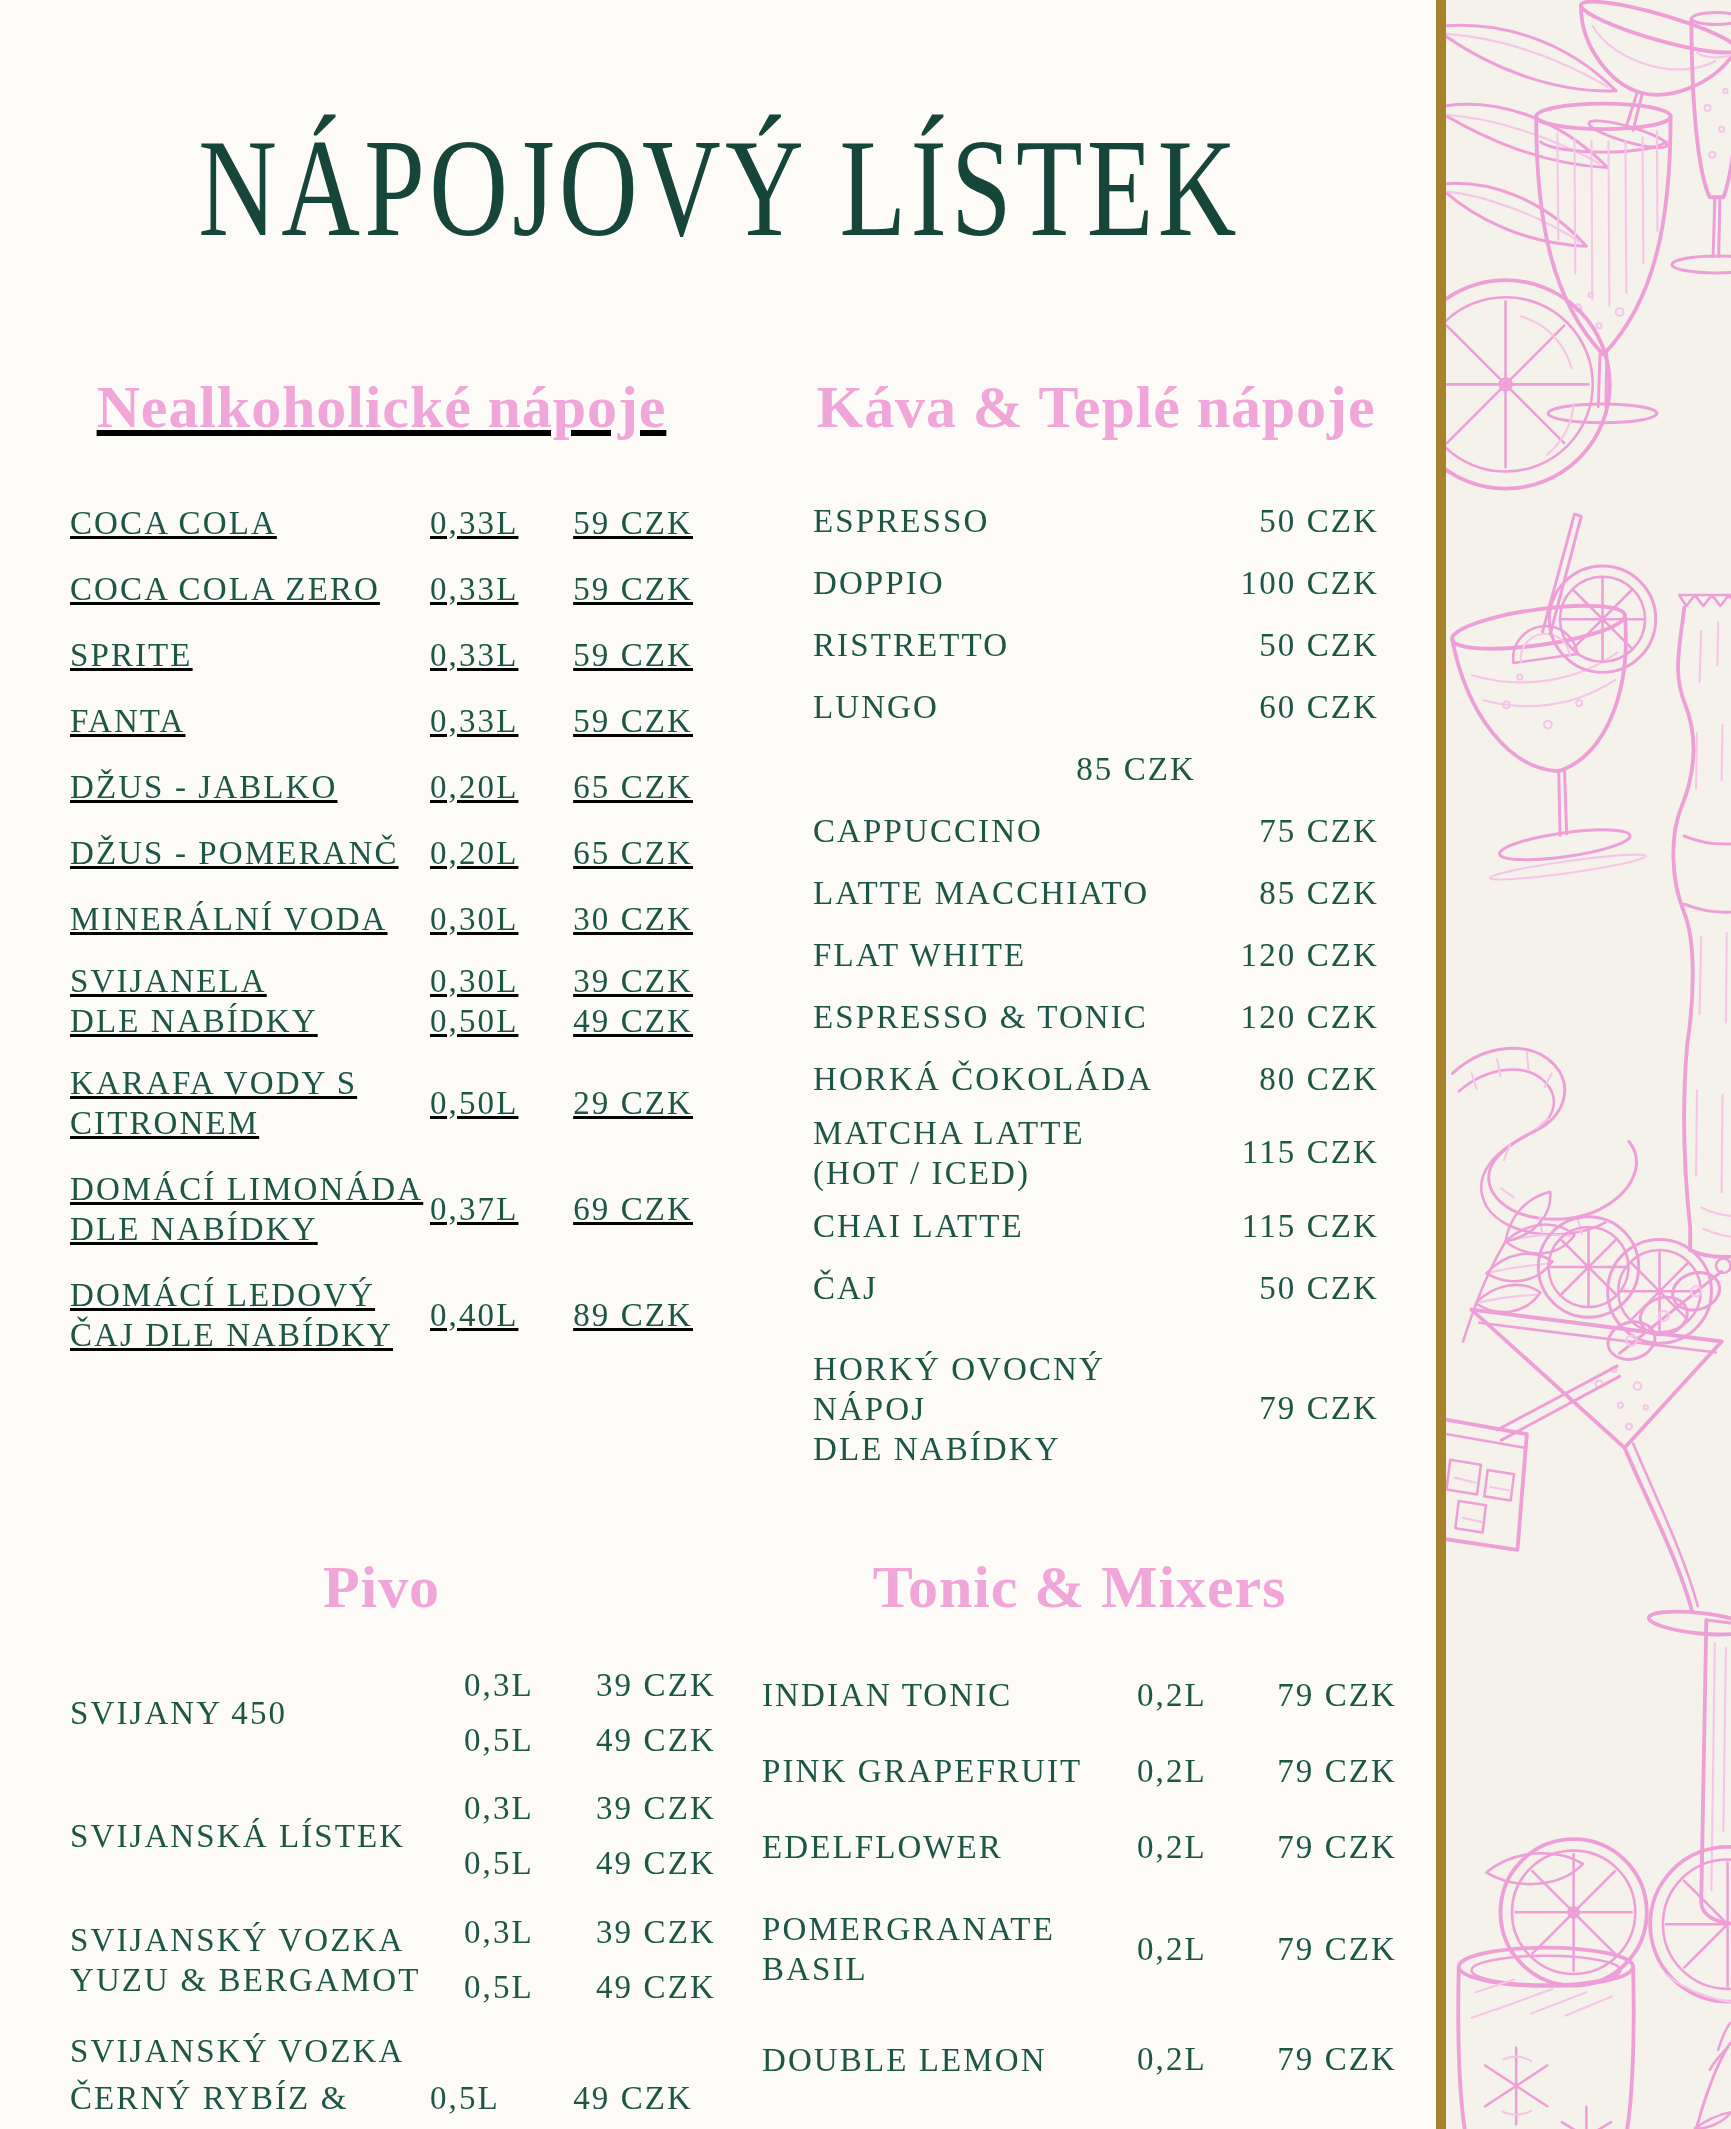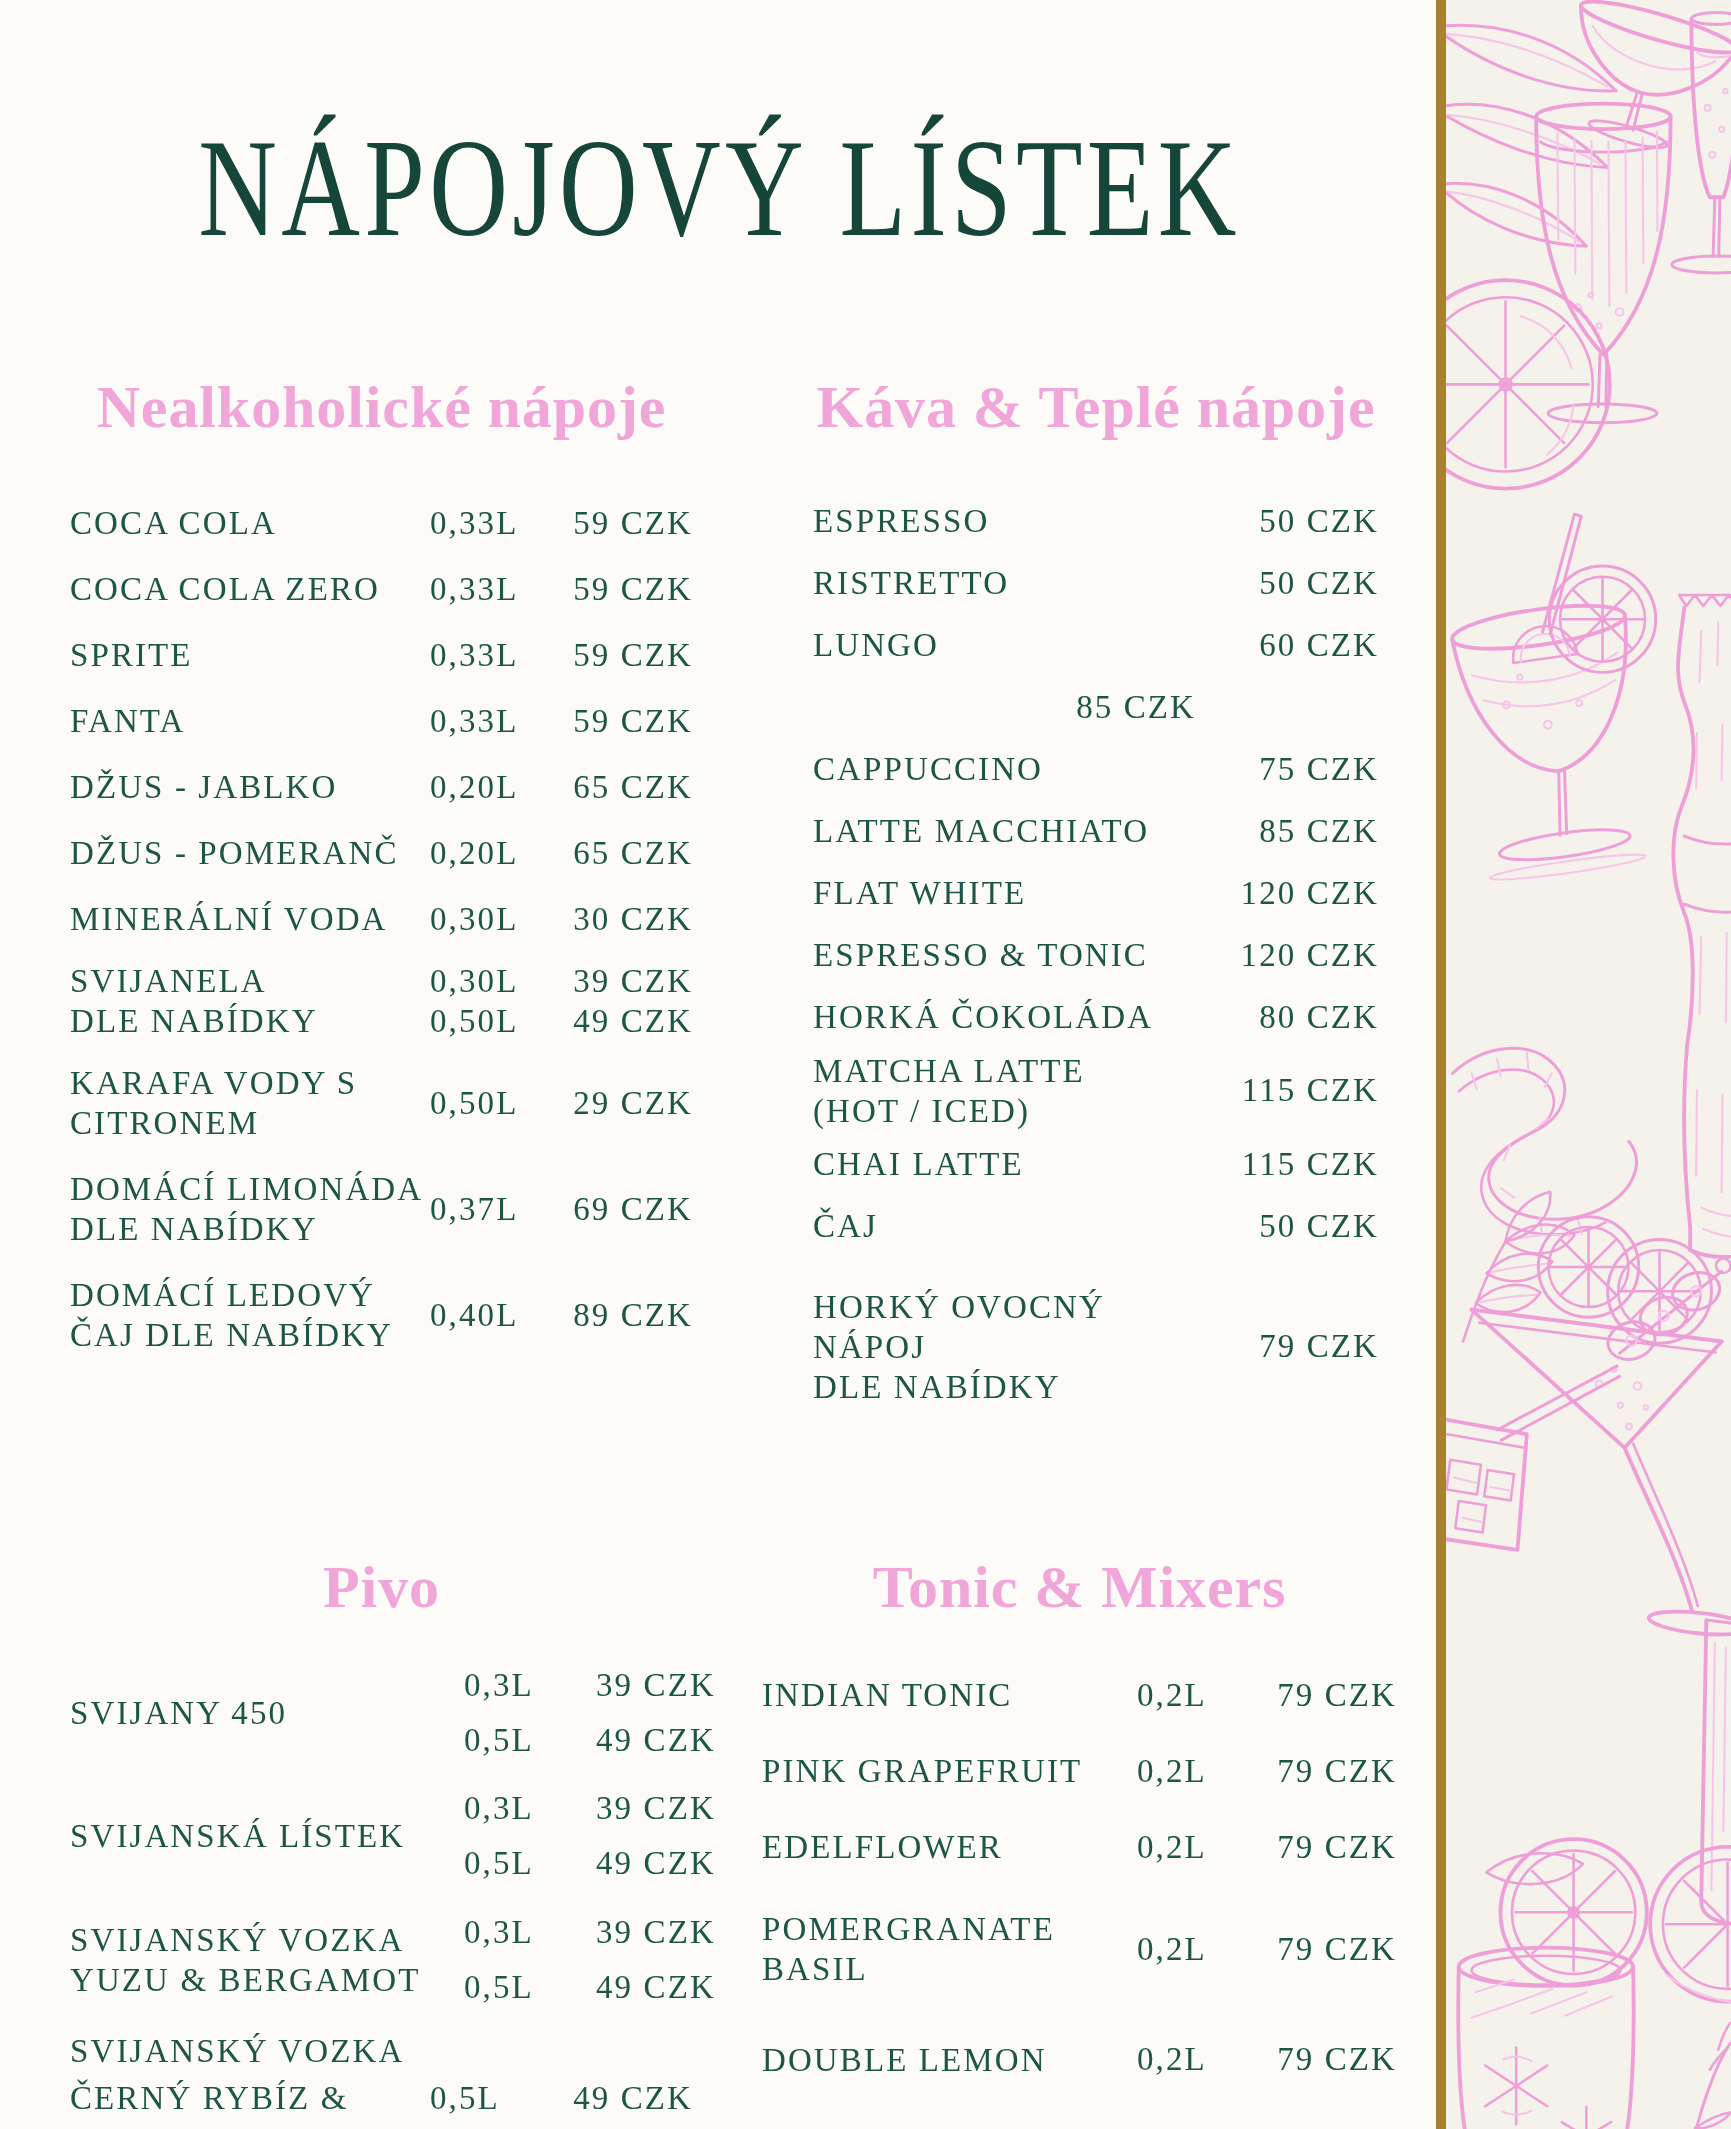--- a/index.html
+++ b/index.html
@@ -35,21 +35,21 @@
     letter-spacing:0.9px;white-space:nowrap;
   }
   .items{color:var(--green);font-size:33px;letter-spacing:2.1px;}
   .row{display:grid;align-items:center;}
   .name{white-space:nowrap;line-height:40px;}
   .size{text-align:left;white-space:nowrap;}
   .price{text-align:right;white-space:nowrap;}
   .variants{display:flex;flex-direction:column;justify-content:center;}
   .variant{display:grid;align-items:center;}
 
-  #sec-nealko{left:70px;top:370px;width:623px;}
+  #sec-nealko{left:70px;top:370px;width:623px;text-decoration:underline;}
   #sec-nealko .items{margin-top:45px;}
   #sec-nealko .row{grid-template-columns:360px 132px 1fr;height:66px;}
   #sec-nealko .row.h2{height:106px;}
   #sec-nealko .row.hv{grid-template-columns:360px 1fr;height:98px;}
   #sec-nealko .variant{grid-template-columns:132px 1fr;height:40px;}
 
   #sec-kava{left:813px;top:370px;width:566px;}
   #sec-kava .items{margin-top:45px;}
   #sec-kava .row{grid-template-columns:1fr 183px;height:62px;}
   #sec-kava .row.h2{height:85px;}
@@ -166,20 +166,24 @@
       </div>
     </div>
   </section>
 
   <section class="sec" id="sec-kava">
     <h2 class="sec-heading">Káva &amp; Teplé nápoje</h2>
     <div class="items">
       <div class="row">
         <span class="name">ESPRESSO</span>
         <span class="price">50 CZK</span>
+      </div>
+      <div class="row">
+        <span class="name">DOPPIO</span>
+        <span class="price">100 CZK</span>
       </div>
       <div class="row">
         <span class="name">RISTRETTO</span>
         <span class="price">50 CZK</span>
       </div>
       <div class="row">
         <span class="name">LUNGO</span>
         <span class="price">60 CZK</span>
       </div>
       <div class="row">

